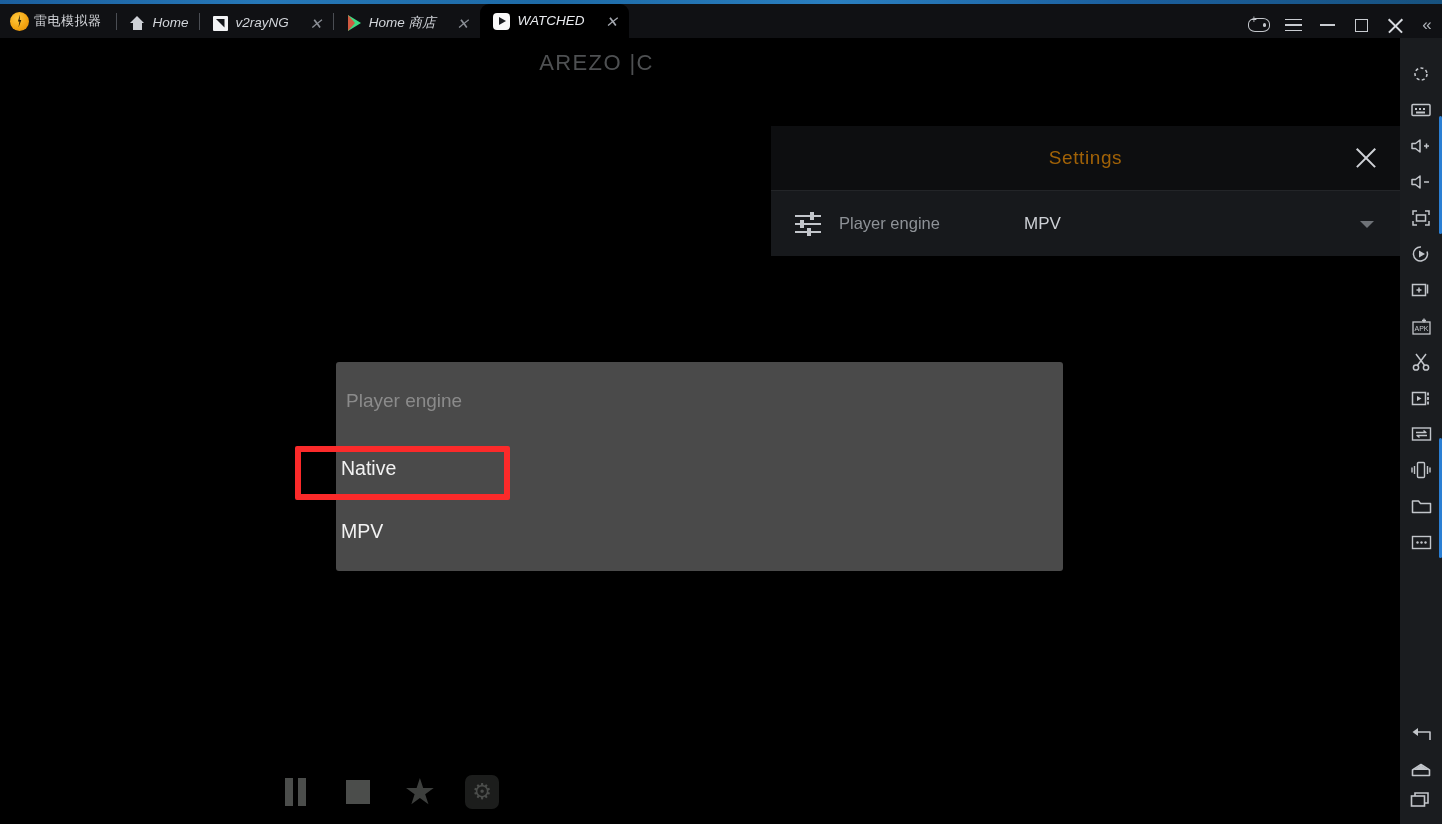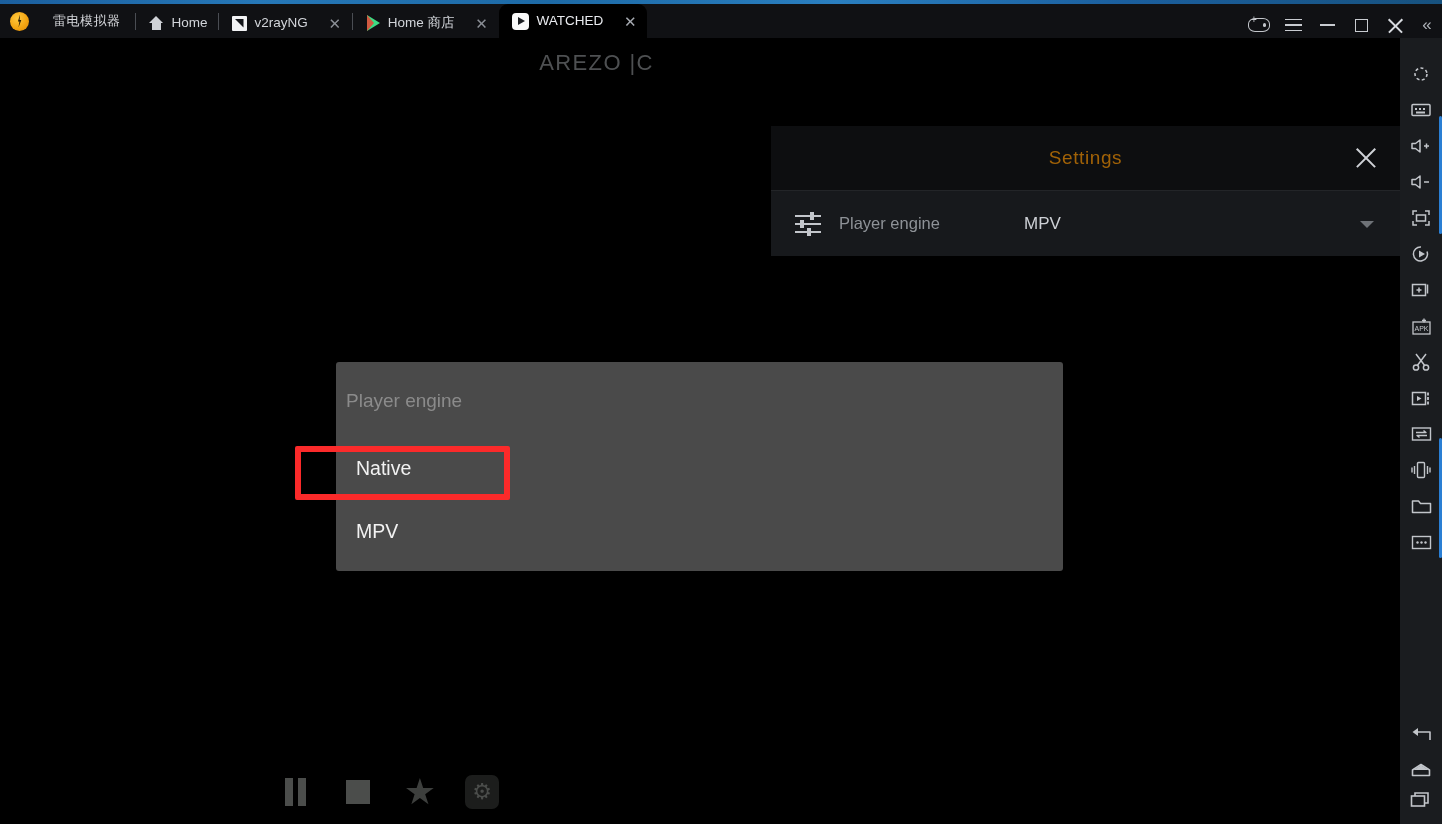--- a/index.html
+++ b/index.html
@@ -17,36 +17,36 @@
     background:linear-gradient(90deg,#1b5f9e 0%,#2678b8 18%,#1d6aa6 38%,#2a7fc0 58%,#1b5f9e 78%,#17527f 100%);
   }
 
   
   .titlebar {
     position:absolute; left:0; top:4px; width:1442px; height:34px;
     background:#101114;
     display:flex; align-items:flex-end;
   }
   .brand {
-    display:flex; align-items:center; gap:24px;
+    display:flex; align-items:center; gap:5px;
     height:34px; padding:0 14px 0 10px;
   }
   .brand-logo {
     width:19px; height:19px; border-radius:50%;
     background:radial-gradient(circle at 38% 34%, #ffc83d 0%, #f2a310 58%, #d8860a 100%);
     position:relative; flex:none;
   }
   .brand-logo::after {
     content:""; position:absolute; left:7px; top:3px;
     width:5px; height:13px; background:#241a05;
     clip-path:polygon(62% 0,18% 54%,48% 54%,30% 100%,86% 42%,52% 42%);
   }
   .brand-name { font-size:13px; color:#d7d9dd; letter-spacing:.5px; white-space:nowrap; }
 
-  .tabs { display:flex; align-items:flex-end; height:34px; }
+  .tabs { display:flex; align-items:flex-end; height:34px;font-style:italic; }
   .tabsep { width:1px; height:17px; background:#4a4d53; margin:0 0 8px 0; flex:none; }
 
   .tab {
     display:flex; align-items:center; gap:8px;
     height:30px; padding:0 10px 0 13px;
     font-size:13.5px; color:#d2d5da; white-space:nowrap;
     position:relative;
   }
   .tab.active {
     background:#000000;
@@ -191,21 +191,21 @@
     background:#4a4a4a; border-radius:3px;
     box-shadow:0 2px 14px rgba(0,0,0,.55);
   }
   .dialog-title {
     position:absolute; left:10px; top:28px; padding-left:0;
     font-size:19px; color:#8b8b8b;
   }
   .dialog-title { left:0; padding-left:10px; }
   .opt {
     position:absolute; left:0; width:727px; height:56px;
-    display:flex; align-items:center; padding-left:20px;
+    display:flex; align-items:center; padding-left:5px;
     font-size:19.5px; color:#f2f2f2;
   }
   .opt.o1 { top:78px; }
   .opt.o2 { top:141px; }
 
   .redbox {
     position:absolute; left:295px; top:408px; width:215px; height:54px;
     border:6px solid #fb2a2a; border-radius:2px; pointer-events:none;
   }
 

